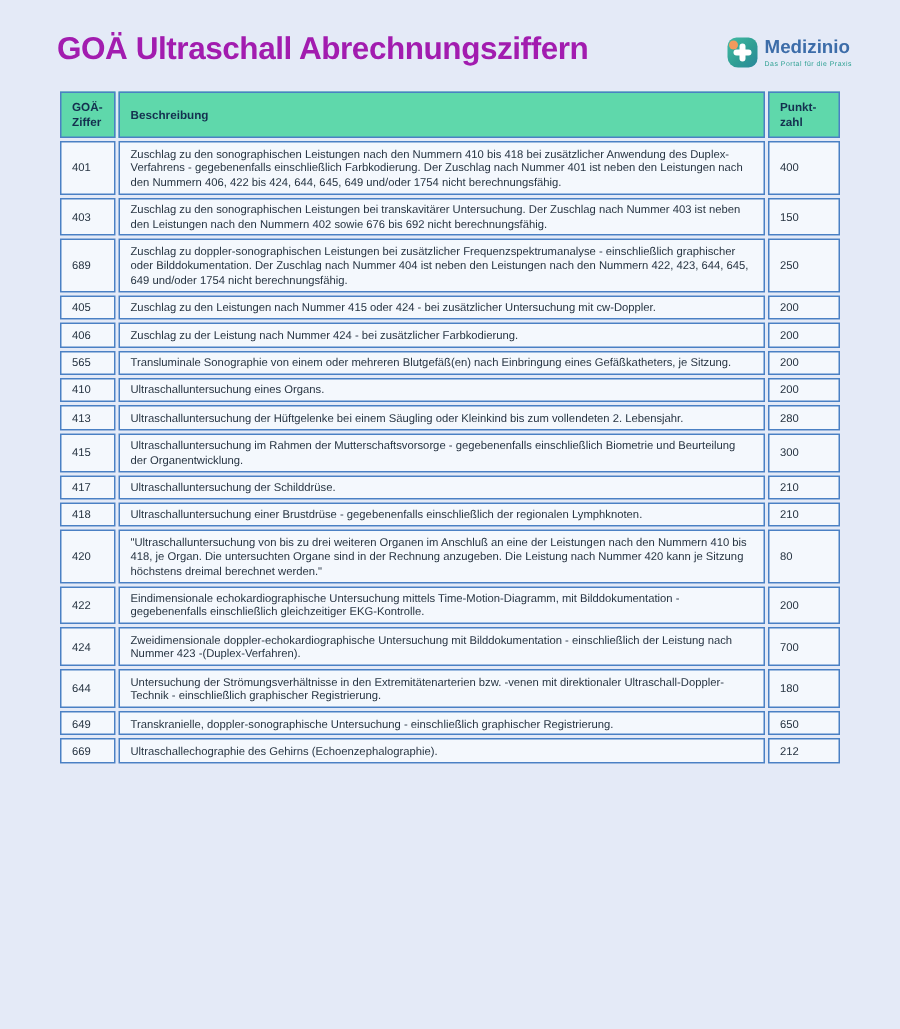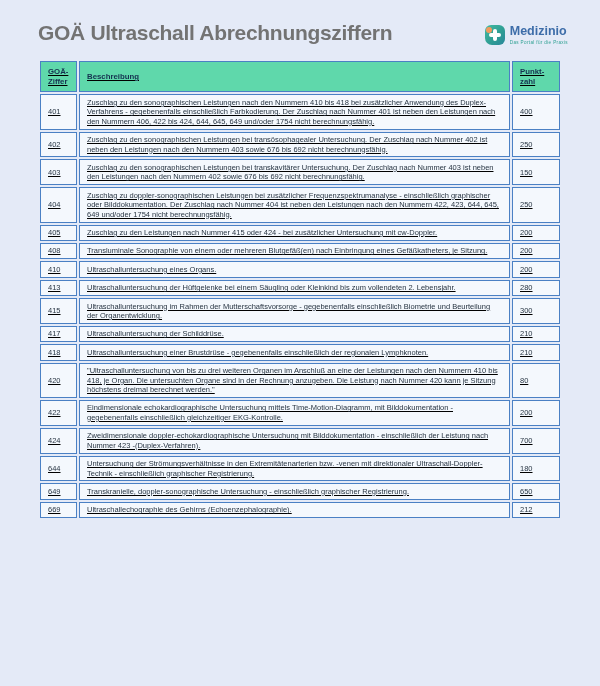--- a/index.html
+++ b/index.html
@@ -9,21 +9,21 @@
     width:600px; height:686px;
     background:#e4eaf7;
     overflow:hidden;
     position:relative;
   }
   .header-bar {
     display:flex; justify-content:space-between; align-items:flex-start;
     padding:21px 32px 0 38px;
   }
   .page-title {
-    color:#737373;
+    color:#a21caf;
     font-size:21px; font-weight:bold; letter-spacing:-0.3px;
     line-height:1.1;
   }
   
   .logo { display:flex; align-items:flex-end; gap:5px; margin-top:4px; }
   .logo-icon {
     width:20px; height:20px; border-radius:6px 6px 6px 7px;
     background:linear-gradient(135deg,#43bba3 0%,#2f9e94 55%,#2a879b 100%);
     position:relative; flex:0 0 auto;
   }
@@ -37,21 +37,21 @@
     background:#f29a5d; left:1px; top:2px;
   }
   .logo-texts { display:flex; flex-direction:column; }
   .logo-name { font-size:12.5px; color:#3d6da9; font-weight:600; line-height:1.1; }
   .logo-tagline { font-size:4.6px; color:#2fa193; letter-spacing:0.35px; margin-top:1.5px; }
 
   
   .table-wrap { margin:14px 36px 0 38px; }
   table.billing {
     width:524px; table-layout:fixed;
-    border-collapse:separate; border-spacing:2px;text-decoration:underline;
+    border-collapse:separate; border-spacing:2px;
   }
   col.col-code { width:37px; }
   col.col-pts  { width:48px; }
   th, td { border:1.3px solid #4a80c4; vertical-align:middle; text-align:left; }
   th {
     background:#5fd8ab; color:#14304f;
     font-size:7.8px; font-weight:bold; line-height:9.6px;
     padding:5px 5px 5px 7px;
   }
   td {
@@ -95,47 +95,47 @@
           <th>Punkt-zahl</th>
         </tr>
       </thead>
       <tbody>
   <tr>
     <td class="c-code">401</td>
     <td class="c-desc">Zuschlag zu den sonographischen Leistungen nach den Nummern 410 bis 418 bei zusätzlicher Anwendung des Duplex-Verfahrens - gegebenenfalls einschließlich Farbkodierung. Der Zuschlag nach Nummer 401 ist neben den Leistungen nach den Nummern 406, 422 bis 424, 644, 645, 649 und/oder 1754 nicht berechnungsfähig.</td>
     <td class="c-pts">400</td>
   </tr>
 
-  <tr>
-    <td class="c-code">402</td>
-    <td class="c-desc">Zuschlag zu den sonographischen Leistungen bei transösophagealer Untersuchung. Der Zuschlag nach Nummer 402 ist neben den Leistungen nach den Nummern 403 sowie 676 bis 692 nicht berechnungsfähig.</td>
-    <td class="c-pts">250</td>
-  </tr>
 
   <tr>
     <td class="c-code">403</td>
     <td class="c-desc">Zuschlag zu den sonographischen Leistungen bei transkavitärer Untersuchung. Der Zuschlag nach Nummer 403 ist neben den Leistungen nach den Nummern 402 sowie 676 bis 692 nicht berechnungsfähig.</td>
     <td class="c-pts">150</td>
   </tr>
 
   <tr>
-    <td class="c-code">404</td>
+    <td class="c-code">689</td>
     <td class="c-desc">Zuschlag zu doppler-sonographischen Leistungen bei zusätzlicher Frequenzspektrumanalyse - einschließlich graphischer oder Bilddokumentation. Der Zuschlag nach Nummer 404 ist neben den Leistungen nach den Nummern 422, 423, 644, 645, 649 und/oder 1754 nicht berechnungsfähig.</td>
     <td class="c-pts">250</td>
   </tr>
 
   <tr>
     <td class="c-code">405</td>
     <td class="c-desc">Zuschlag zu den Leistungen nach Nummer 415 oder 424 - bei zusätzlicher Untersuchung mit cw-Doppler.</td>
     <td class="c-pts">200</td>
   </tr>
 
-
-  <tr>
-    <td class="c-code">408</td>
+  <tr>
+    <td class="c-code">406</td>
+    <td class="c-desc">Zuschlag zu der Leistung nach Nummer 424 - bei zusätzlicher Farbkodierung.</td>
+    <td class="c-pts">200</td>
+  </tr>
+
+  <tr>
+    <td class="c-code">565</td>
     <td class="c-desc">Transluminale Sonographie von einem oder mehreren Blutgefäß(en) nach Einbringung eines Gefäßkatheters, je Sitzung.</td>
     <td class="c-pts">200</td>
   </tr>
 
   <tr>
     <td class="c-code">410</td>
     <td class="c-desc">Ultraschalluntersuchung eines Organs.</td>
     <td class="c-pts">200</td>
   </tr>
 

